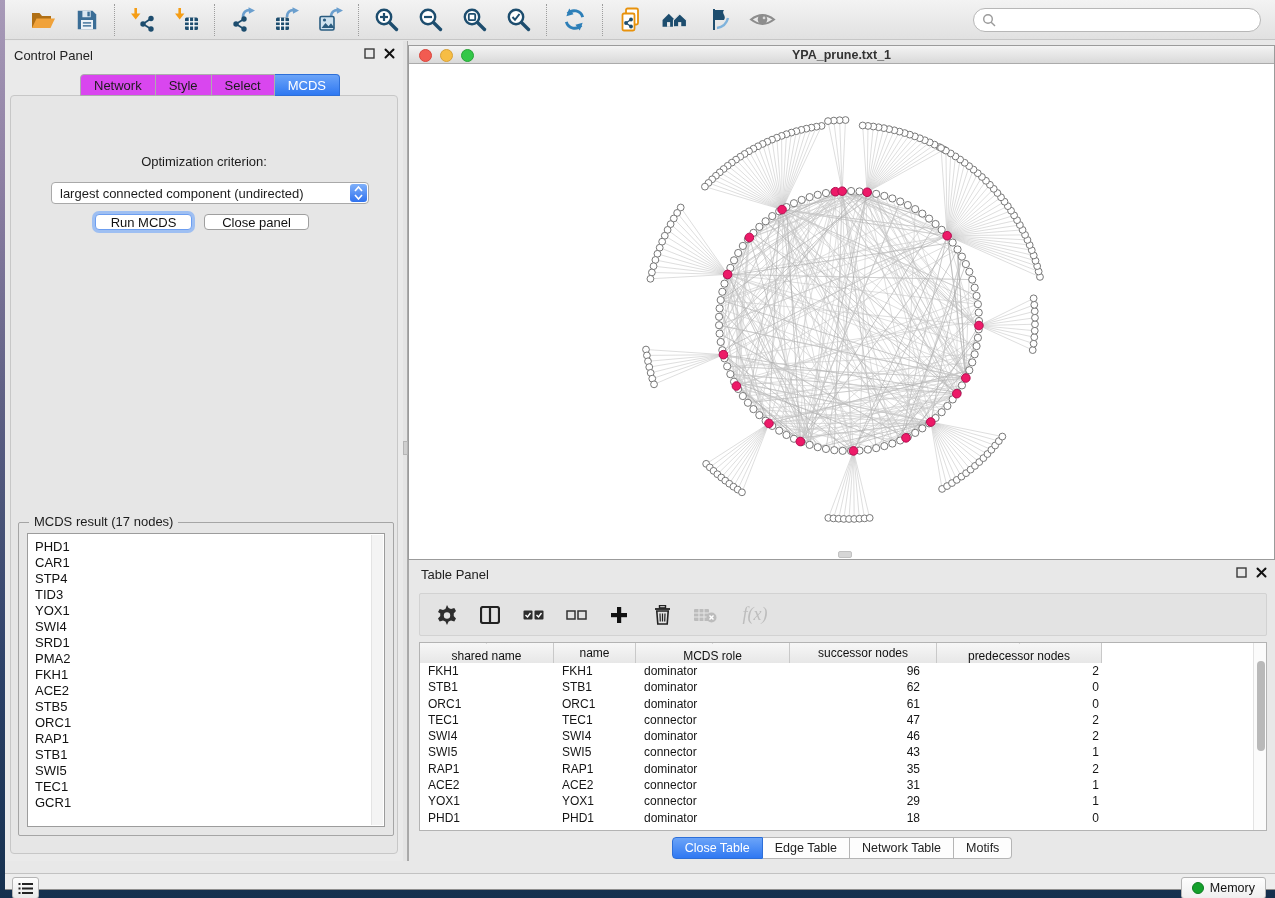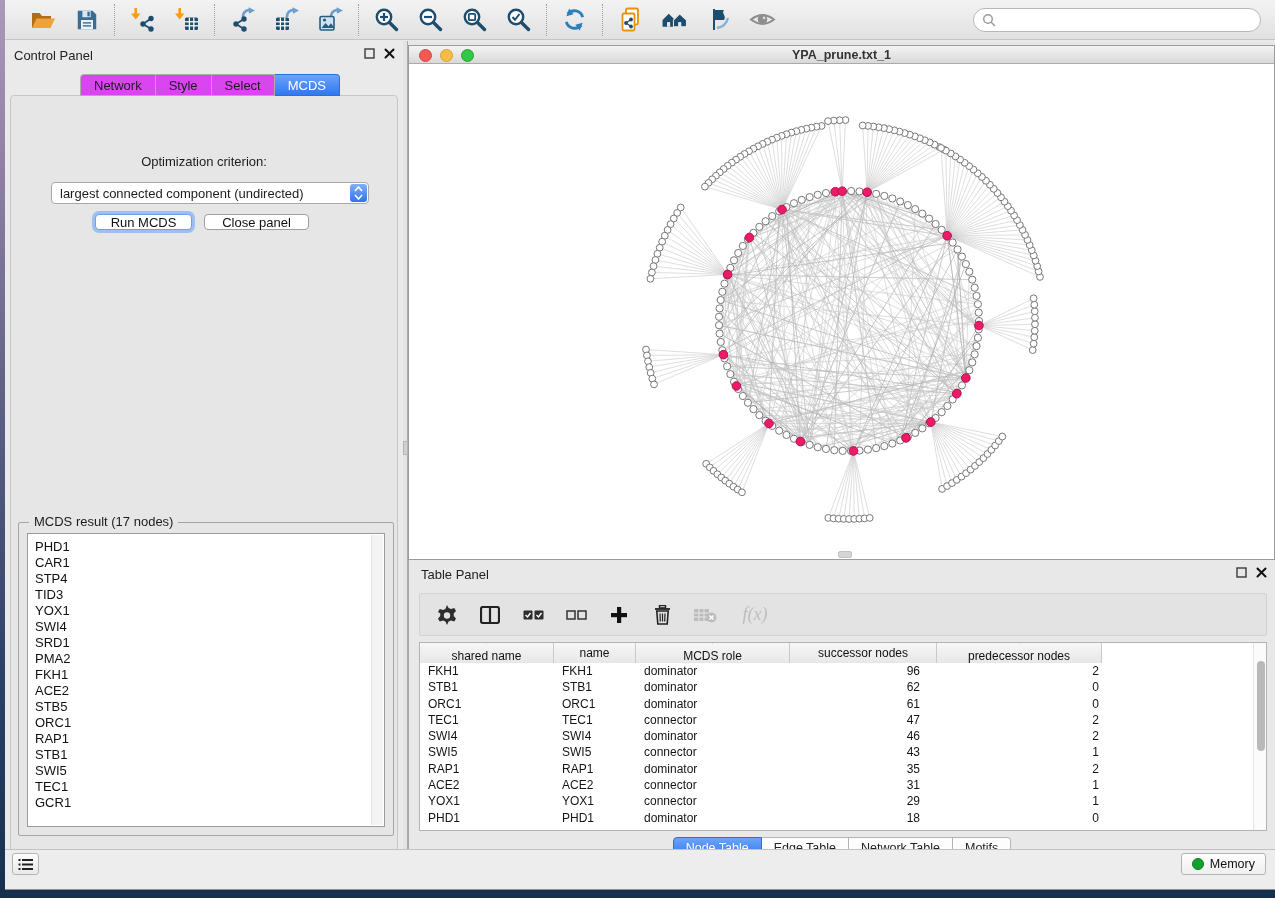--- a/index.html
+++ b/index.html
@@ -85,21 +85,21 @@
   .vscroll { position:absolute; right:0; top:0; bottom:0; width:13px; background:#fbfbfb; border-left:1px solid #e3e3e3; }
   .vscroll .thumb { position:absolute; left:2.5px; top:18px; width:8px; height:90px; background:#b9b9b9; border-radius:4px; }
   .tp-tabs { position:absolute; left:0; right:0; top:277px; height:22px; display:flex; justify-content:center; }
   .tp-tab { height:22px; padding:0 12px; display:flex; align-items:center; background:#fdfdfd;
     border:1px solid #b5b5b5; border-left-width:0; font-size:12.5px; color:#222; }
   .tp-tab:first-child { border-left-width:1px; border-radius:4px 0 0 4px; }
   .tp-tab:last-child { border-radius:0 4px 4px 0; }
   .tp-tab.sel { background:linear-gradient(#6ba4f8,#2f78f2); color:#fff; border-color:#2d6fd8; }
 
   
-  .status-bar { position:absolute; left:0; right:0; bottom:0; height:40px; background:#ededed; border-top:1px solid #c2c2c2; }
+  .status-bar { position:absolute; left:0; right:0; bottom:0; height:16px; background:#ededed; border-top:1px solid #c2c2c2; }
   .sb-left-btn { position:absolute; left:7px; top:3px; width:27px; height:22px; background:linear-gradient(#fdfdfd,#e9e9e9);
     border:1px solid #b4b4b4; border-radius:3px; display:flex; align-items:center; justify-content:center; }
   .memory-btn { position:absolute; right:9px; top:3px; height:22px; padding:0 10px; background:linear-gradient(#fdfdfd,#efefef);
     border:1px solid #b4b4b4; border-radius:3px; display:flex; align-items:center; gap:6px; font-size:12.5px; color:#111; }
   .mem-dot { width:12px; height:12px; border-radius:50%; background:#14a02c; border:1px solid #0c7d20; }
   svg { display:block; }
 </style>
 </head>
 <body>
 
@@ -1250,21 +1250,21 @@
                 <div class="gr-cell" style="width: 147px; text-align: right; padding-right: 17px;">18</div>
                 <div class="gr-cell" style="width: 165px; text-align: right; padding-right: 3px;">0</div>
               </div>
             </div>
         <div class="vscroll">
               <div class="thumb"></div>
             </div>
       </div>
 
       <div class="tp-tabs" id="tp-tabs">
-            <div class="tp-tab sel">Node Table</div>
+            <div class="tp-tab sel">Close Table</div>
             <div class="tp-tab">Edge Table</div>
             <div class="tp-tab">Network Table</div>
             <div class="tp-tab">Motifs</div>
           </div>
     </div>
   </div>
 
   <div class="status-bar">
     <div class="sb-left-btn">
       <svg width="15" height="13" viewBox="0 0 15 13">

